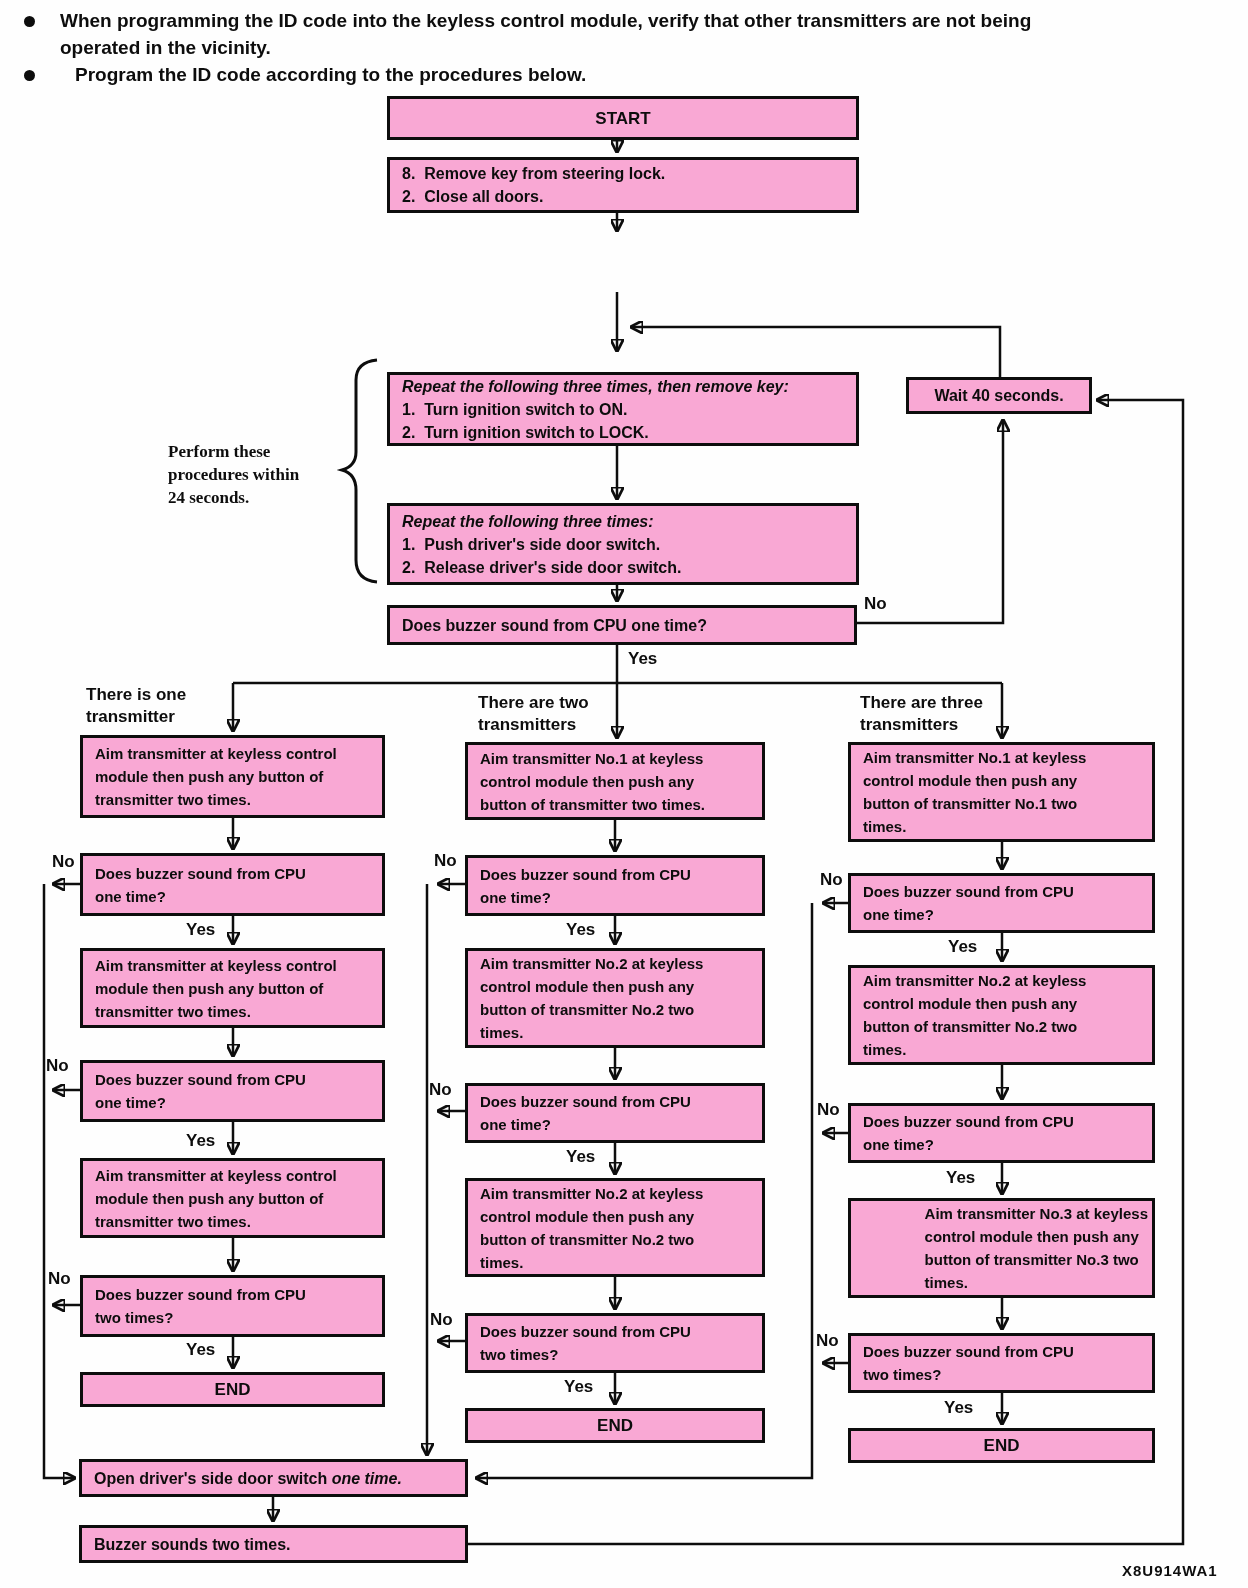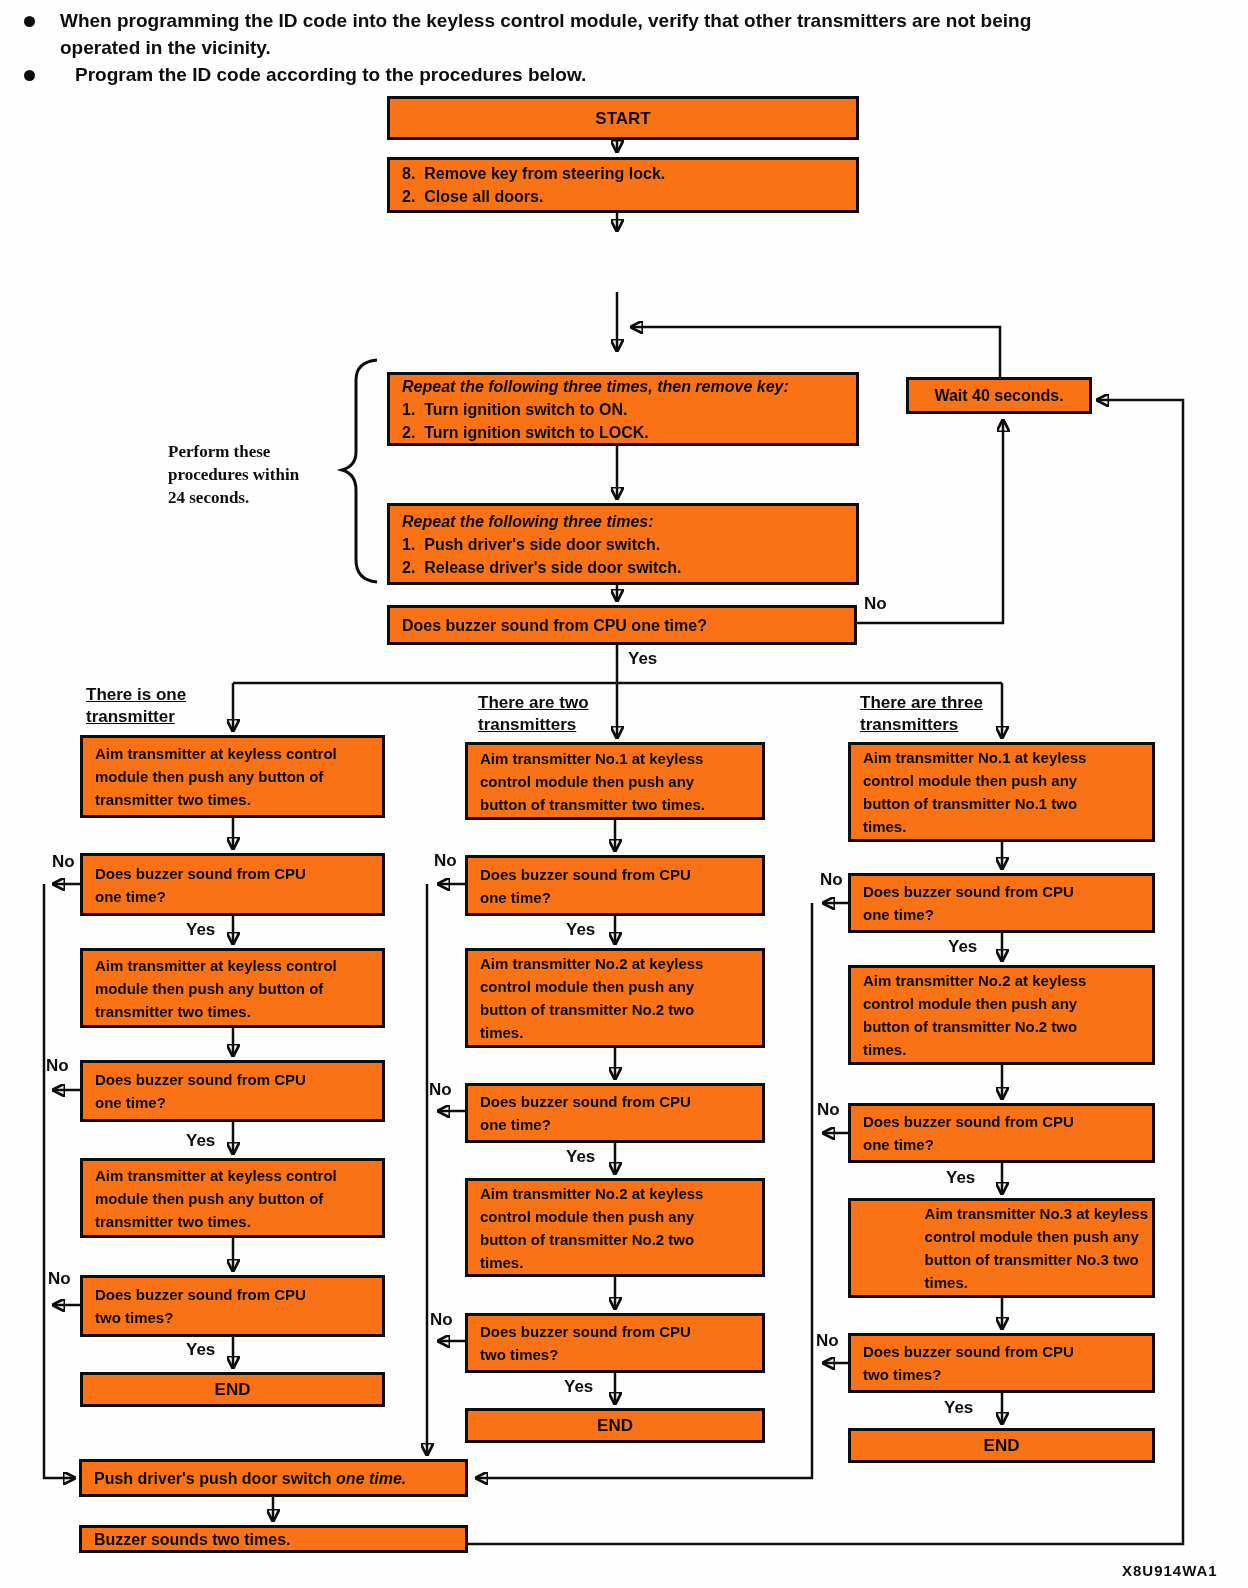--- a/index.html
+++ b/index.html
@@ -3,29 +3,29 @@
 <meta charset="utf-8">
 <style>
   html,body{margin:0;padding:0;background:#e8e8e8;}
   #canvas{
     position:relative;width:1248px;height:1588px;margin:0 auto;
     background:#fefefe;color:#0d0d0d;
     font-family:"Liberation Sans","DejaVu Sans",sans-serif;
     font-weight:bold;overflow:hidden;padding-left:20px;
   }
   .box{
-    position:absolute;box-sizing:border-box;border:3px solid #0d0d0d;background:#f97316;
+    position:absolute;box-sizing:border-box;border:3px solid #0d0d0d;background:#f9a8d4;
     display:flex;align-items:center;font-size:15px;line-height:23px;
     padding:2px 4px 2px 12px;
   }
   .box .txt{white-space:pre-wrap;}
   .box.main{font-size:16px;}
   .box.center{justify-content:center;padding:2px;text-align:center;font-size:17px;}
   .lbl{position:absolute;font-size:17px;line-height:19px;white-space:pre-wrap;}
-  .hdr{position:absolute;font-size:17px;line-height:22px;white-space:pre-wrap;text-decoration:underline;}
+  .hdr{position:absolute;font-size:17px;line-height:22px;white-space:pre-wrap;}
   .bullet-dot{position:absolute;width:11px;height:11px;border-radius:50%;background:#0d0d0d;}
   .bullet-text{position:absolute;font-size:19px;line-height:27px;white-space:pre-wrap;}
   .i{font-style:italic;}
   .note{position:absolute;font-size:17px;line-height:23px;white-space:pre-wrap;}
   .figcode{position:absolute;font-size:15px;letter-spacing:1px;}
   svg.overlay{position:absolute;left:0;top:0;pointer-events:none;}
   svg.overlay path{stroke:#0d0d0d;stroke-width:2.5;fill:none;}
   svg.overlay path.thick{stroke-width:3;}
 </style>
 </head>
@@ -230,23 +230,23 @@
   </div>
   <div class="box" style="left:848px;top:1333px;width:307px;height:60px;">
     <div class="txt">Does buzzer sound from CPU
 two times?</div>
   </div>
   <div class="box center" style="left:848px;top:1428px;width:307px;height:35px;">
     <div class="txt">END</div>
   </div>
 
   <div class="box main" style="left:79px;top:1459px;width:389px;height:38px;">
-    <div class="txt"><span>Push driver's push door switch </span><span class="i">one time.</span></div>
-  </div>
-  <div class="box main" style="left:79px;top:1525px;width:389px;height:28px;text-align:right;">
+    <div class="txt"><span>Open driver's side door switch </span><span class="i">one time.</span></div>
+  </div>
+  <div class="box main" style="left:79px;top:1525px;width:389px;height:38px;text-align:right;">
     <div class="txt">Buzzer sounds two times.</div>
   </div>
 
   <div class="lbl" style="left:628px;top:649px;">Yes</div>
   <div class="lbl" style="left:864px;top:594px;">No</div>
 
   <div class="lbl" style="left:186px;top:920px;">Yes</div>
   <div class="lbl" style="left:186px;top:1131px;">Yes</div>
   <div class="lbl" style="left:186px;top:1340px;">Yes</div>
   <div class="lbl" style="left:52px;top:852px;">No</div>

